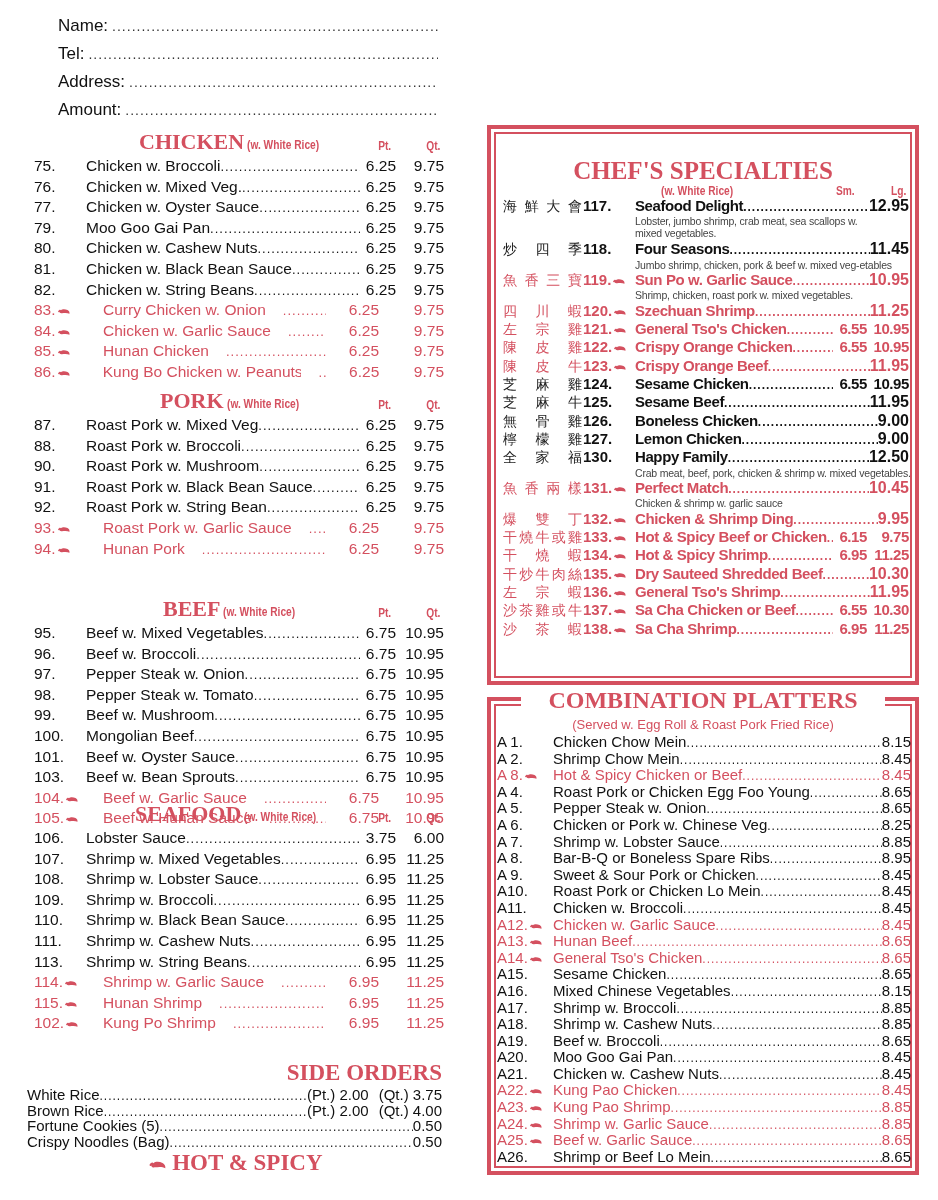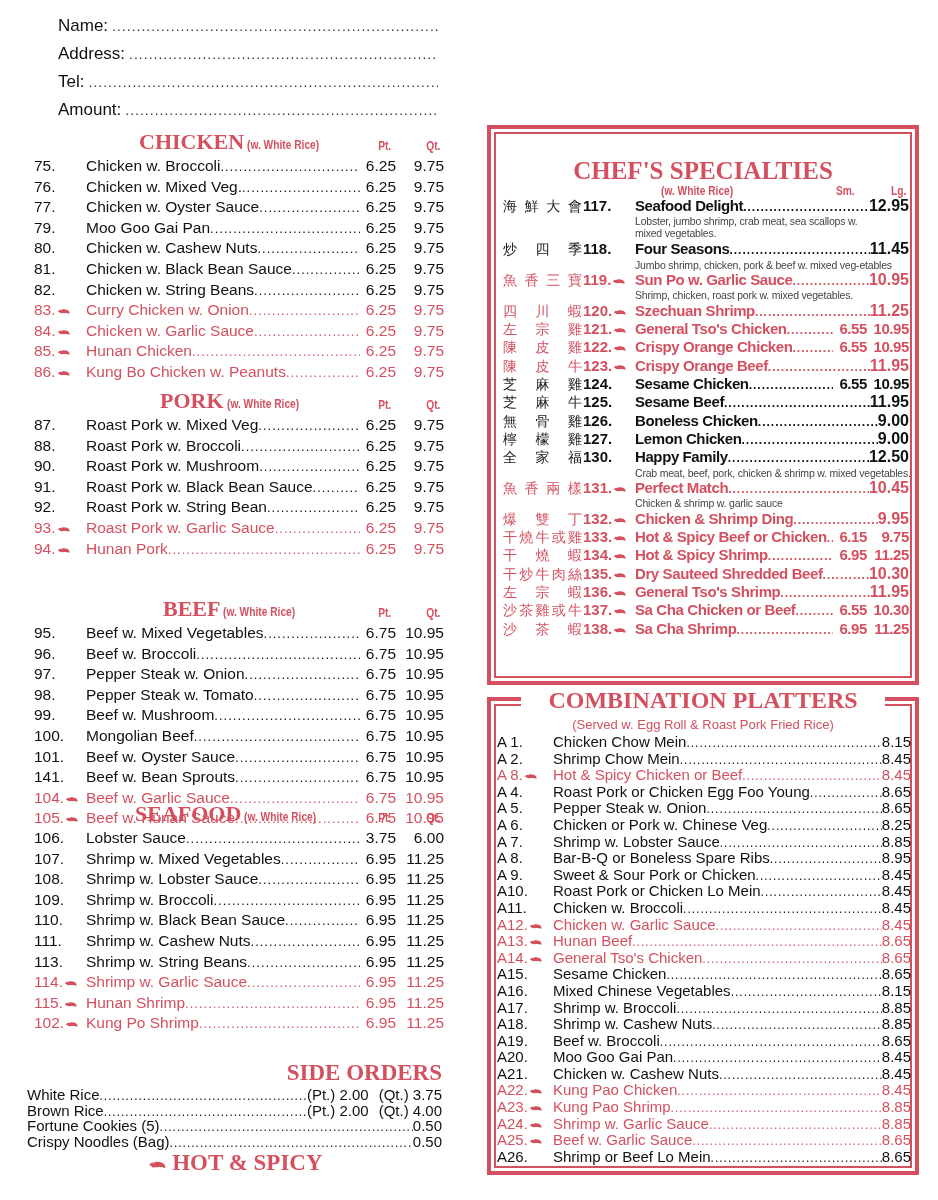--- a/index.html
+++ b/index.html
@@ -22,21 +22,21 @@
   .col-pt { right: 52px; }
   .col-qt { right: 2px; }
 
   .row { display: flex; align-items: baseline; height: 20.6px; font-size: 15.5px; white-space: nowrap; }
   .row .num { width: 52px; display: flex; align-items: baseline; justify-content: flex-start; }
   .row .name { flex: 0 1 auto; overflow: hidden; }
   .row .dots { flex: 1; overflow: hidden; white-space: nowrap; font-size: 13px; letter-spacing: 1px; min-width: 8px; }
   .row .dots::after { content: "......................................................................................................................"; }
   .row .pt { width: 36px; text-align: right; }
   .row .qt { width: 48px; text-align: right; }
-  .row.spicy { color: #d4505f; }
+  .row.spicy { color: #d4505f; gap: 17px; }
 
   .pepper { display: inline-block; width: 13px; height: 7px; margin-left: 1px; position: relative; }
   .pepper svg { width: 13px; height: 7px; display: block; }
 
   
   #side-orders { position: absolute; left: 27px; top: 1060px; width: 415px; }
   #side-orders .sec-title { position: static; text-align: right; font-size: 23px; display: block; }
   .srow { display: flex; align-items: baseline; height: 15.5px; font-size: 15px; white-space: nowrap; }
   .srow .dots { flex: 1; overflow: hidden; font-size: 12px; letter-spacing: 1px; }
   .srow .dots::after { content: "............................................................................................................................."; }
@@ -85,25 +85,25 @@
 </style>
 </head>
 <body>
 
 <div id="order-form">
   <div class="form-row">
       <span class="lbl">Name:</span>
       <span class="fill"></span>
     </div>
   <div class="form-row">
+      <span class="lbl">Tel:</span>
+      <span class="fill"></span>
+    </div>
+  <div class="form-row">
       <span class="lbl">Address:</span>
-      <span class="fill"></span>
-    </div>
-  <div class="form-row">
-      <span class="lbl">Tel:</span>
       <span class="fill"></span>
     </div>
   <div class="form-row">
       <span class="lbl">Amount:</span>
       <span class="fill"></span>
     </div>
 </div>
 
 <div class="section" id="sec-chicken" style="top:131px;">
     <div class="sec-head">
@@ -375,21 +375,21 @@
       <span class="num">
         <span>101.</span>
       </span>
       <span class="name">Beef w. Oyster Sauce</span>
       <span class="dots"></span>
       <span class="pt">6.75</span>
       <span class="qt">10.95</span>
     </div>
     <div class="row">
       <span class="num">
-        <span>141.</span>
+        <span>103.</span>
       </span>
       <span class="name">Beef w. Bean Sprouts</span>
       <span class="dots"></span>
       <span class="pt">6.75</span>
       <span class="qt">10.95</span>
     </div>
     <div class="row spicy">
       <span class="num">
         <span>104.</span>
         <span class="pepper">

